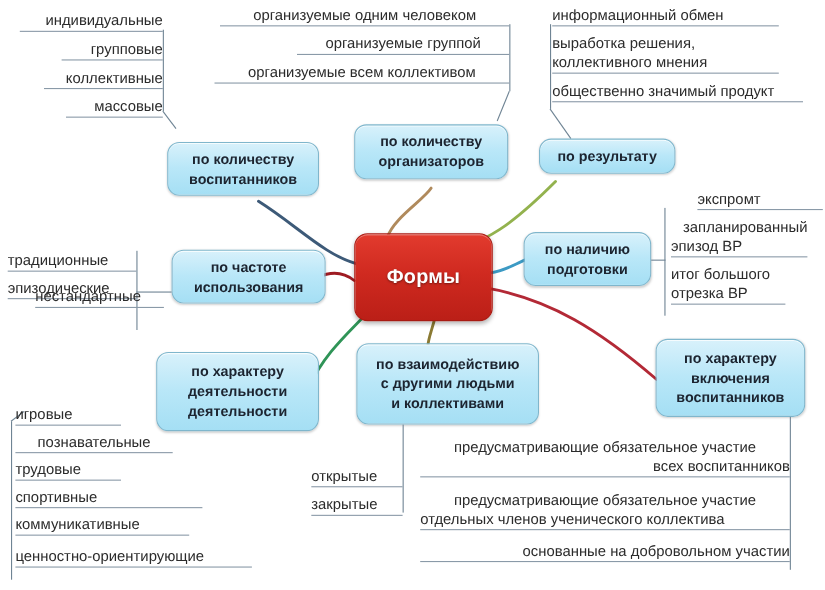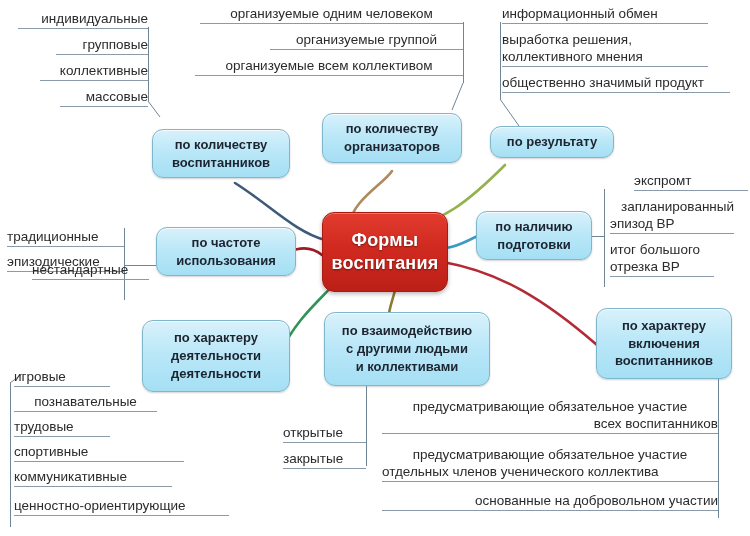--- a/index.html
+++ b/index.html
@@ -113,21 +113,20 @@
     <path d="M 322 255 C 312 247 300 247 289 252" fill="none" stroke="#9e1b22" stroke-width="2.6" stroke-linecap="round"></path>
 
     <path d="M 148 101 L 160 117" fill="none" stroke="#6f8494" stroke-width="1"></path>
     <path d="M 463 83 L 452 110" fill="none" stroke="#6f8494" stroke-width="1"></path>
     <path d="M 500 99 L 519 126" fill="none" stroke="#6f8494" stroke-width="1"></path>
     <path d="M 10 383 L 22 374" fill="none" stroke="#6f8494" stroke-width="1"></path>
   </svg>
 
   <div class="center-node" style="left:322px; top:212px; width:124px; height:78px;">
     <span>Формы</span>
-    <span>воспитания</span>
   </div>
 
   <div class="node" style="left:152px; top:129px; width:138px; height:49px;">
     <span>по количеству</span>
     <span>воспитанников</span>
   </div>
 
   <div class="node" style="left:322px; top:113px; width:140px; height:50px;">
     <span>по количеству</span>
     <span>организаторов</span>

